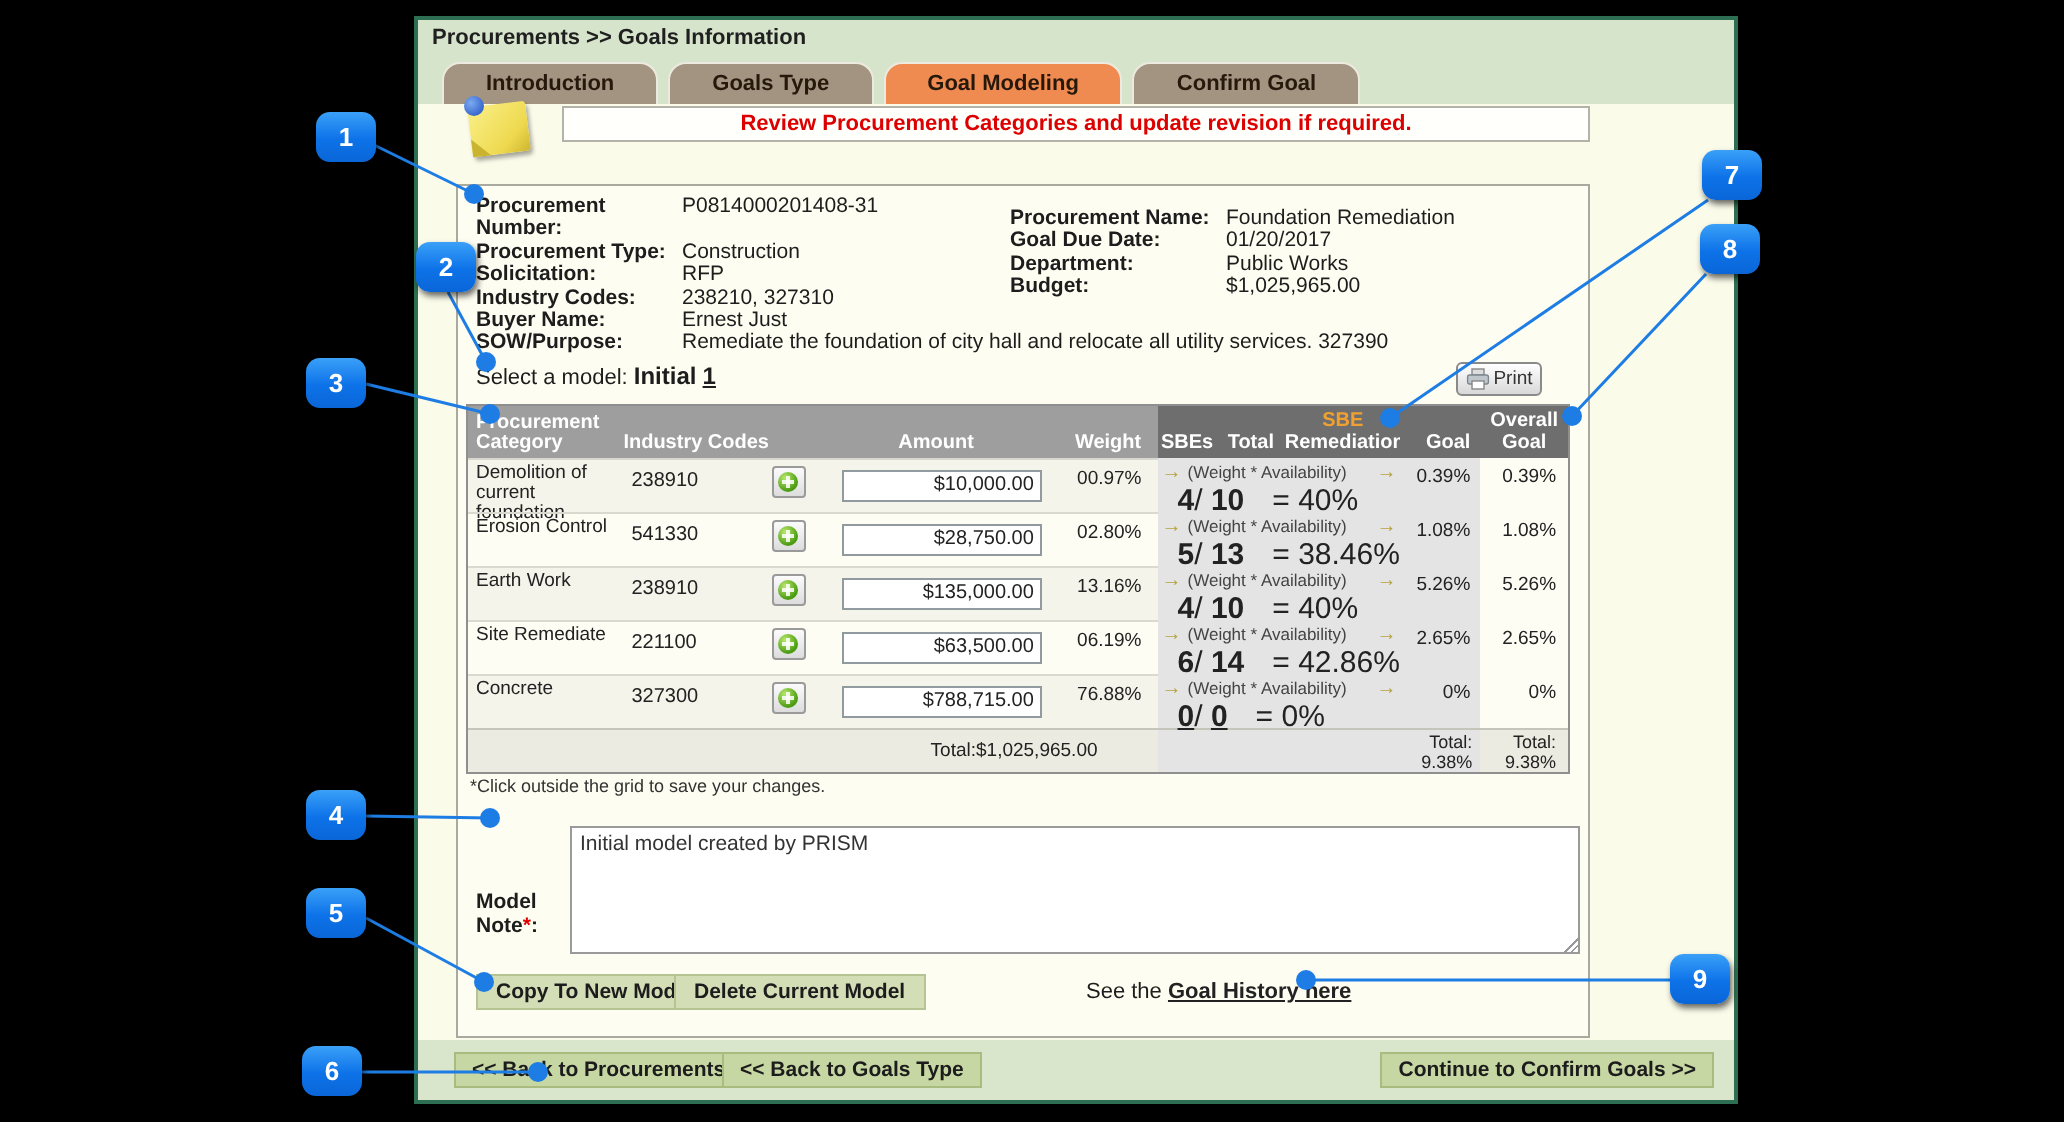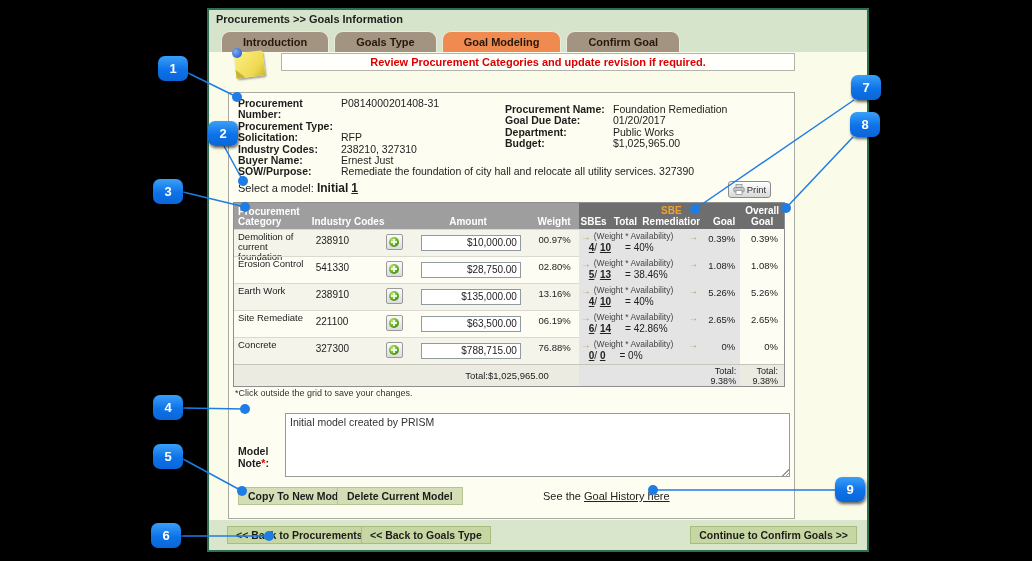--- a/index.html
+++ b/index.html
@@ -87,21 +87,21 @@
             align-items:center; justify-content:center; padding:0; }
   .greenball { width:10px; height:10px; border-radius:50%; display:inline-block; position:relative;
                background:radial-gradient(circle at 35% 30%, #b9e86a, #4a9a12 70%); }
   .greenball::after { content:""; position:absolute; left:4px; top:2px; width:2px; height:6px; background:rgba(255,255,255,.85); }
   .greenball::before { content:""; position:absolute; left:2px; top:4px; width:6px; height:2px; background:rgba(255,255,255,.85); }
 
   .fline { display:flex; align-items:center; padding:0 2px; font-size:8.5px; color:#444; }
   .arr { color:#b5a33c; font-weight:bold; font-size:10px; line-height:9px; }
   .formula { margin-left:3px; white-space:nowrap; }
   .fline .arr:last-child { margin-left:auto; }
-  .frline { padding-left:10px; margin-top:1px; font-size:10px; color:#222; }
+  .frline { padding-left:10px; margin-top:1px; font-size:15px; color:#222; }
   .frnum { font-weight:bold; text-decoration:underline; color:#222; cursor:pointer; }
   .avail { margin-left:14px; }
 
   .tfoot { display:flex; height:22px; background:#ebebe1; border-top:1px solid #c5c5bb; font-size:9.5px; color:#222; }
   .f-left { width:346px; text-align:right; padding:5px 30px 0 0; }
   .f-sbe { width:122px; background:#e4e4e4; }
   .f-goal { width:40px; background:#e4e4e4; text-align:right; padding:1px 4px 0 0; font-size:9px; line-height:10px; }
   .f-ovr { width:44px; text-align:right; padding:1px 6px 0 0; font-size:9px; line-height:10px; }
 
   .hint { position:absolute; left:6px; top:295px; font-size:9px; color:#333; }
@@ -112,21 +112,21 @@
              background:#fff; font-size:10.5px; color:#333; padding:2px 4px; resize:none;
              font-family:"Liberation Sans", sans-serif; }
   .grip { position:absolute; left:553px; top:375px; width:8px; height:8px;
           background:linear-gradient(135deg, transparent 50%, #999 50%, #999 58%, transparent 58%, transparent 70%, #999 70%, #999 78%, transparent 78%); }
 
   .greenbtn { background:#d3ddb6; border:1px solid #b6c493; font-size:10.5px; font-weight:bold;
               color:#1c1c1c; padding:2px 9px; cursor:pointer; font-family:"Liberation Sans", sans-serif; }
   .btn-copy { position:absolute; left:9px; top:394px; }
   .btn-del { position:absolute; left:108px; top:394px; }
   .seeline { position:absolute; left:314px; top:397px; font-size:11px; color:#1d1d1d; }
-  .histlink { font-weight:normal; text-decoration:underline; color:#222; cursor:pointer;margin-top:14px; }
+  .histlink { font-weight:bold; text-decoration:underline; color:#222; cursor:pointer;margin-top:14px; }
 
   
   .bottombar { flex:0 0 30px; background:#dae6cc; position:relative; }
   .navbtn { position:absolute; top:6px; background:#c7d7a3; border:1px solid #a9bc7f; font-size:10.5px;
             font-weight:bold; color:#1c1c1c; padding:2px 8px; cursor:pointer; font-family:"Liberation Sans", sans-serif; }
   .nav1 { left:18px; } .nav2 { left:152px; } .nav3 { right:10px; }
 
   
   .overlay { position:absolute; left:0; top:0; width:1032px; height:561px; pointer-events:none; z-index:40; }
   .badge { position:absolute; width:30px; height:25px; border-radius:7px; z-index:41;
@@ -159,20 +159,21 @@
 
       <div class="formbox">
 
         <div class="info-left">
           <div class="irow">
               <span class="ilabel">Procurement Number:</span>
               <span class="ival">P0814000201408-31</span>
             </div>
           <div class="irow">
               <span class="ilabel">Procurement Type:</span>
+              <span class="ival">Construction</span>
             </div>
           <div class="irow">
               <span class="ilabel">Solicitation:</span>
               <span class="ival">RFP</span>
             </div>
           <div class="irow">
               <span class="ilabel">Industry Codes:</span>
               <span class="ival">238210, 327310</span>
             </div>
           <div class="irow">

